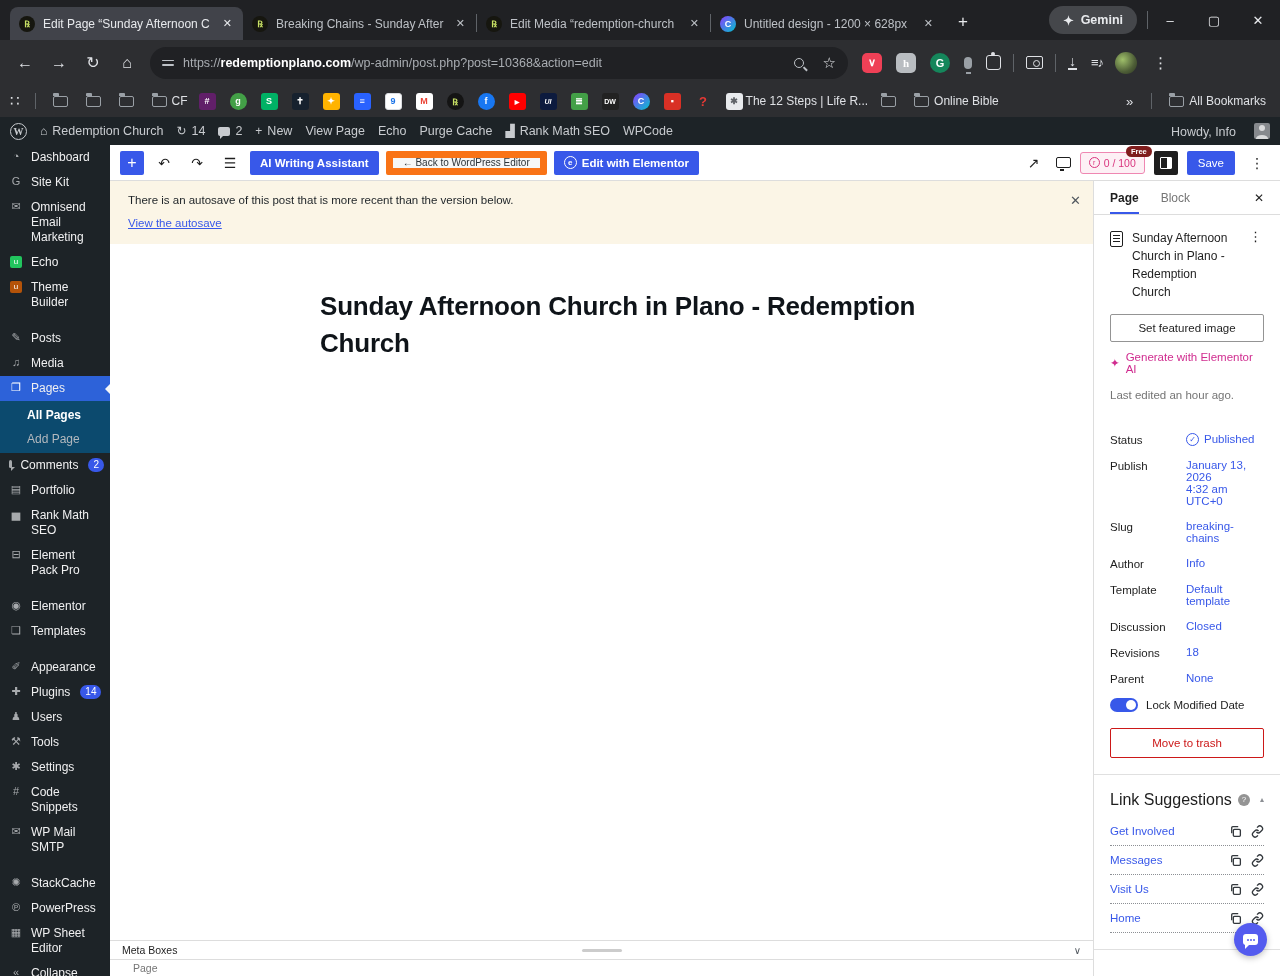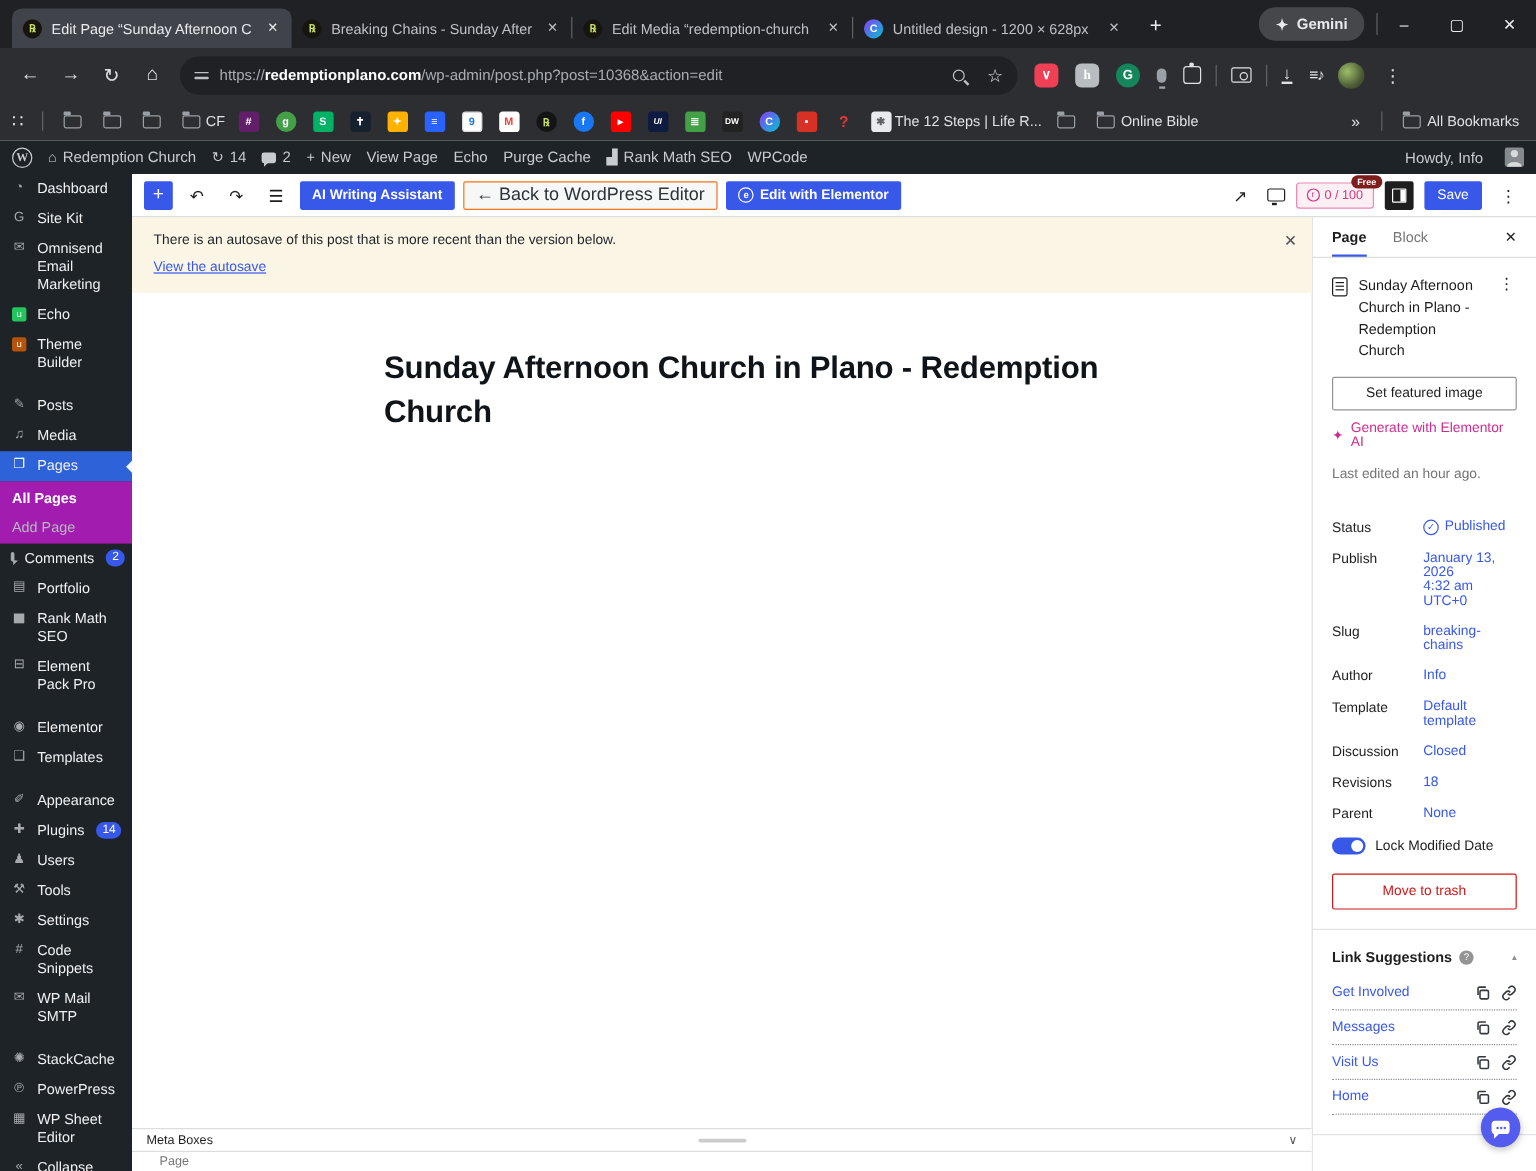--- a/index.html
+++ b/index.html
@@ -95,37 +95,37 @@
   
   .wpmenu{position:absolute;top:145px;left:0;width:110px;bottom:0;background:#1d2327;color:#f0f0f1;font-size:12px}
   .mi{display:flex;align-items:flex-start;gap:8px;padding:5px 6px 5px 9px;line-height:1.25;cursor:default}
   .mi .mic2{width:14px;text-align:center;color:#a7aaad;font-size:11px;flex:none}
   .mi.active{background:#2d62d9;position:relative}
   .mi.active .mic2{color:#fff}
   .mi.active::after{content:"";position:absolute;right:-1px;top:50%;margin-top:-6px;
     border:6px solid transparent;border-right-color:#f6f7f7}
   .chipu{width:12px;height:12px;border-radius:2px;display:grid;place-items:center;font-size:8px;color:#fff;flex:none;margin:1px 1px 0 1px}
   .chipu.green{background:#22c55e}.chipu.orange{background:#b45309}
-  .submenu{background:#a21caf;padding:2px 0}
+  .submenu{background:#0c4a6e;padding:2px 17px}
   .smi{padding:5px 9px 5px 10px;color:#b4b9be;font-size:12px}
   .smi.current{color:#fff;font-weight:bold}
   .menubadge{background:#3858e9;color:#fff;border-radius:9px;padding:0 5px;font-size:10px;line-height:14px;margin-left:2px}
   .ggap{height:11px}
   .cbubble{width:11px;height:8px;background:#a7aaad;border-radius:2px;position:relative;margin-top:2px}
   .cbubble::after{content:"";position:absolute;left:2px;bottom:-3px;border:2.5px solid transparent;border-top-color:#a7aaad;border-left-color:#a7aaad}
 
   
   .eheader{position:absolute;left:110px;top:145px;right:0;height:36px;background:#fff;
     border-bottom:1px solid #ddd;display:flex;align-items:center;padding:0 10px;gap:7px;z-index:5}
   .plusbtn{width:24px;height:24px;background:#3858e9;color:#fff;border-radius:2px;display:grid;place-items:center;font-size:16px;flex:none}
   .hic{width:26px;height:24px;display:grid;place-items:center;font-size:14px;color:#1e1e1e;flex:none}
   .btnp{height:24px;padding:0 10px;background:#3858e9;color:#fff;border:none;border-radius:2px;
     font-size:11.5px;font-weight:bold;display:flex;align-items:center;gap:5px;font-family:inherit}
-  .btno{height:24px;padding:0 10px;background:#f6f7f7;color:#2c3338;border:1px solid #f97316;border-radius:2px;
-    font-size:15px;display:flex;align-items:center;font-family:inherit}
+  .btno{height:24px;padding:0 10px;background:#f6f7f7;color:#2c3338;border:7px solid #f97316;border-radius:2px;
+    font-size:10px;display:flex;align-items:center;font-family:inherit}
   .ecirc{width:13px;height:13px;border:1.4px solid #fff;border-radius:50%;display:grid;place-items:center;font-size:8px;font-weight:bold}
   .palette{position:absolute;left:495px;width:300px;height:24px;background:#f0f0f1;border-radius:3px;
     display:flex;align-items:center;justify-content:center;gap:6px;font-size:11px;color:#3c434a}
   .palette .short{position:absolute;right:10px;color:#8c8f94}
   .hdr-right{margin-left:auto;display:flex;align-items:center;gap:9px}
   .monitor{width:15px;height:11px;border:1.6px solid #1e1e1e;border-radius:2px;position:relative}
   .monitor::after{content:"";position:absolute;left:3.5px;bottom:-4px;width:4px;height:2.5px;background:#1e1e1e}
   .rankbadge{position:relative;height:22px;border:1px solid #ef87b2;background:#fdf0f5;border-radius:3px;
     display:flex;align-items:center;gap:4px;padding:0 8px;color:#d9347e;font-size:10.5px}
   .rm-ic{width:11px;height:11px;border:1.5px solid #d9347e;border-radius:50%;display:grid;place-items:center;font-size:7px}
@@ -177,21 +177,21 @@
   .fvalue{color:#3858e9;font-size:11.5px;white-space:pre-line;display:flex;align-items:center;gap:5px}
   .chk{width:13px;height:13px;border:1.3px solid #3858e9;border-radius:50%;display:grid;place-items:center;font-size:8px;color:#3858e9;flex:none}
   .togglerow{display:flex;align-items:center;gap:8px;margin:3px 0 16px}
   .toggle{width:28px;height:14px;background:#3858e9;border-radius:7px;position:relative}
   .toggle::after{content:"";position:absolute;right:2px;top:2px;width:10px;height:10px;border-radius:50%;background:#fff}
   .togglelabel{font-size:11.5px}
   .trashbtn{width:100%;height:30px;background:#fff;border:1px solid #cc1818;color:#cc1818;border-radius:2px;
     font-size:11.5px;display:grid;place-items:center;font-family:inherit;margin-bottom:16px}
   .psep{height:1px;background:#e0e0e0;margin:0 -16px 16px}
   .lshead{display:flex;align-items:center;gap:6px}
-  .lstitle{font-weight:bold;font-size:12px}
+  .lstitle{font-weight:normal;font-size:16px}
   .helpq{width:12px;height:12px;border-radius:50%;background:#949494;color:#fff;font-size:8px;display:grid;place-items:center}
   .lscollapse{margin-left:auto;color:#8c8f94;font-size:8px}
   .lsitem{display:flex;align-items:center;padding:8px 0 7px;border-bottom:1px dotted #8c8f94}
   .lsitem a{color:#3858e9;font-size:11.5px;text-decoration:none}
   .lsicons{margin-left:auto;display:flex;gap:9px}
   .lsicons svg{display:block}
   .panel-endline{height:1px;background:#e0e0e0;margin:16px -16px 0}
 
   
   .fab{position:absolute;left:1234px;top:923px;width:33px;height:33px;border-radius:50%;background:#545bef;

